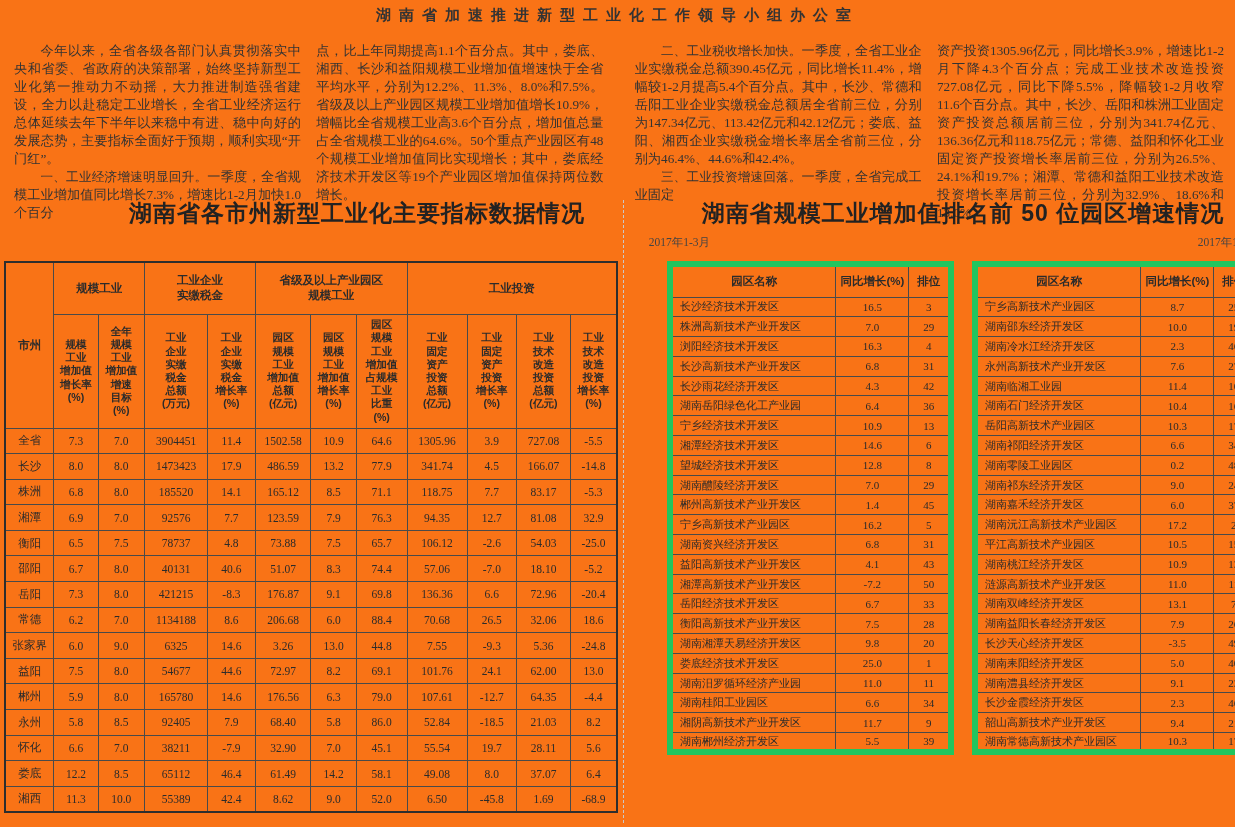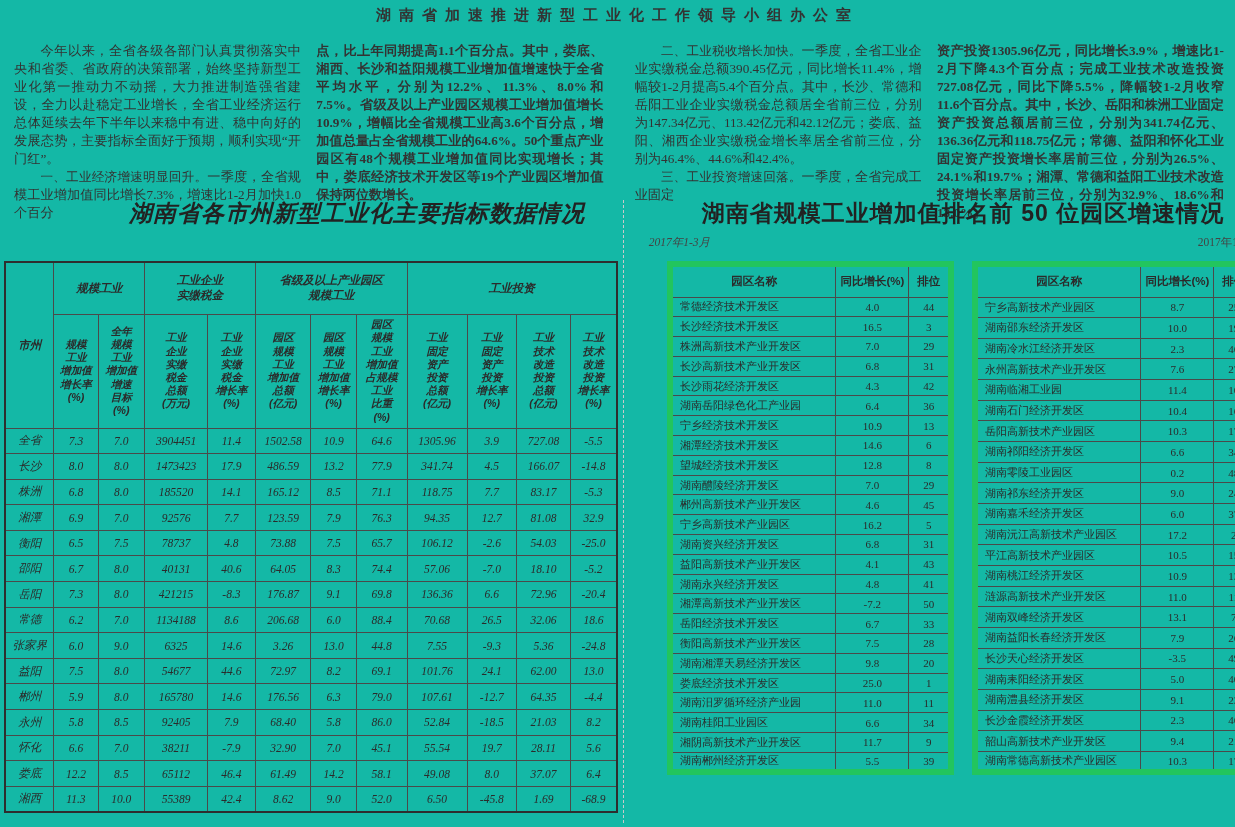--- a/index.html
+++ b/index.html
@@ -1,47 +1,47 @@
 <!DOCTYPE html>
 <html><head>
 <meta charset="utf-8">
 <style>
   * { margin:0; padding:0; box-sizing:border-box; }
   html,body { background:#ffffff; }
   .page {
     position:relative; width:1235px; height:827px; overflow:hidden;
-    background:#14b8a6; color:#2b2b2b;
+    background:#f97316; color:#2b2b2b;
     font-family:"Liberation Serif", serif;
   }
   
   .masthead {
     position:absolute; top:6px; left:0; width:100%;
     text-align:center; font-weight:bold; font-size:15px; letter-spacing:8px;
     color:#333;
   }
   
   .intro { position:absolute; top:42px; left:14px; width:1210px; display:flex;justify-content:space-between; }
   .intro-col {
     width:287px; font-size:13.2px; line-height:18px;
     text-align:justify; color:#333;
   }
   .intro-col:nth-child(1){ margin-right:15px; }
   .intro-col:nth-child(2){ margin-right:31px; }
   .intro-col:nth-child(3){ margin-right:15px; }
   .intro-p { text-indent:2em; }
-  .intro-p.cont { text-indent:0;font-weight:bold; }
+  .intro-p.cont { text-indent:0; }
   .p-lead { font-family:"Liberation Sans", sans-serif; font-weight:normal; font-size:12.6px; }
   
   .divider {
     position:absolute; left:623px; top:200px; height:623px; width:0;
     border-left:1px dashed #c9c9c9;
   }
   
   .section { position:absolute; top:198px; }
-  .section-left  { left:4px;  width:706px;font-style:italic; }
+  .section-left  { left:4px;  width:706px; }
   .section-right { left:667px; width:592px; }
   .section-title {
     text-align:center; font-family:"Liberation Sans", sans-serif;
     font-weight:bold; font-size:23px; letter-spacing:1px; color:#222;
   }
   .section-subtitle { text-align:right; font-size:11.5px; margin-top:6px; color:#444; }
   
   .main-table {
     margin-top:11px; width:614px; border-collapse:collapse; table-layout:fixed;
     border:2px solid #2e2e2e;
@@ -266,21 +266,21 @@
             <td class="num">-2.6</td>
             <td class="num">54.03</td>
             <td class="num">-25.0</td>
           </tr>
           <tr>
             <td class="city">邵阳</td>
             <td class="num">6.7</td>
             <td class="num">8.0</td>
             <td class="num">40131</td>
             <td class="num">40.6</td>
-            <td class="num">64.05</td>
+            <td class="num">51.07</td>
             <td class="num">8.3</td>
             <td class="num">74.4</td>
             <td class="num">57.06</td>
             <td class="num">-7.0</td>
             <td class="num">18.10</td>
             <td class="num">-5.2</td>
           </tr>
           <tr>
             <td class="city">岳阳</td>
             <td class="num">7.3</td>
@@ -423,35 +423,35 @@
           </colgroup>
       <thead>
             <tr>
               <th>园区名称</th>
               <th>同比增长(%)</th>
               <th>排位</th>
             </tr>
           </thead>
           <tbody>
             <tr>
-              <td class="name">常德经济技术开发区</td>
-              <td>4.0</td>
-              <td>44</td>
-            </tr>
-            <tr>
               <td class="name">长沙经济技术开发区</td>
               <td>16.5</td>
               <td>3</td>
             </tr>
             <tr>
               <td class="name">株洲高新技术产业开发区</td>
               <td>7.0</td>
               <td>29</td>
             </tr>
             <tr>
+              <td class="name">浏阳经济技术开发区</td>
+              <td>16.3</td>
+              <td>4</td>
+            </tr>
+            <tr>
               <td class="name">长沙高新技术产业开发区</td>
               <td>6.8</td>
               <td>31</td>
             </tr>
             <tr>
               <td class="name">长沙雨花经济开发区</td>
               <td>4.3</td>
               <td>42</td>
             </tr>
             <tr>
@@ -474,42 +474,37 @@
               <td>12.8</td>
               <td>8</td>
             </tr>
             <tr>
               <td class="name">湖南醴陵经济开发区</td>
               <td>7.0</td>
               <td>29</td>
             </tr>
             <tr>
               <td class="name">郴州高新技术产业开发区</td>
-              <td>4.6</td>
+              <td>1.4</td>
               <td>45</td>
             </tr>
             <tr>
               <td class="name">宁乡高新技术产业园区</td>
               <td>16.2</td>
               <td>5</td>
             </tr>
             <tr>
               <td class="name">湖南资兴经济开发区</td>
               <td>6.8</td>
               <td>31</td>
             </tr>
             <tr>
               <td class="name">益阳高新技术产业开发区</td>
               <td>4.1</td>
               <td>43</td>
-            </tr>
-            <tr>
-              <td class="name">湖南永兴经济开发区</td>
-              <td>4.8</td>
-              <td>41</td>
             </tr>
             <tr>
               <td class="name">湘潭高新技术产业开发区</td>
               <td>-7.2</td>
               <td>50</td>
             </tr>
             <tr>
               <td class="name">岳阳经济技术开发区</td>
               <td>6.7</td>
               <td>33</td>

